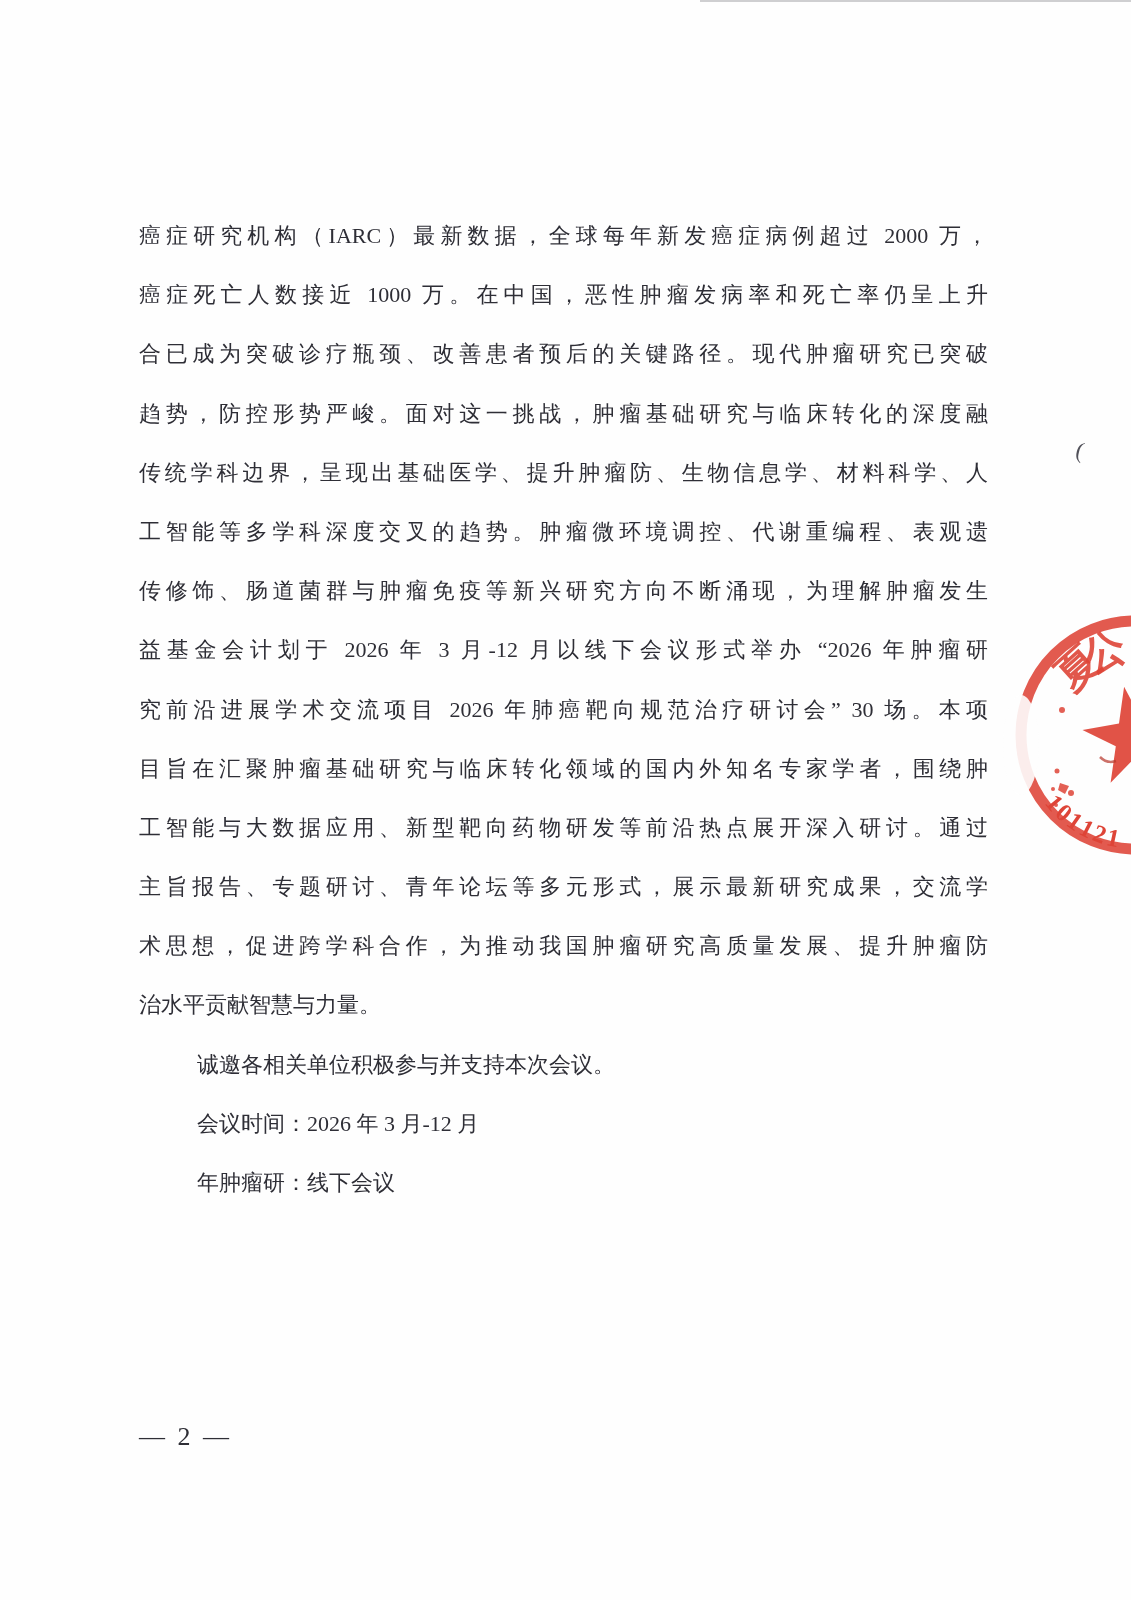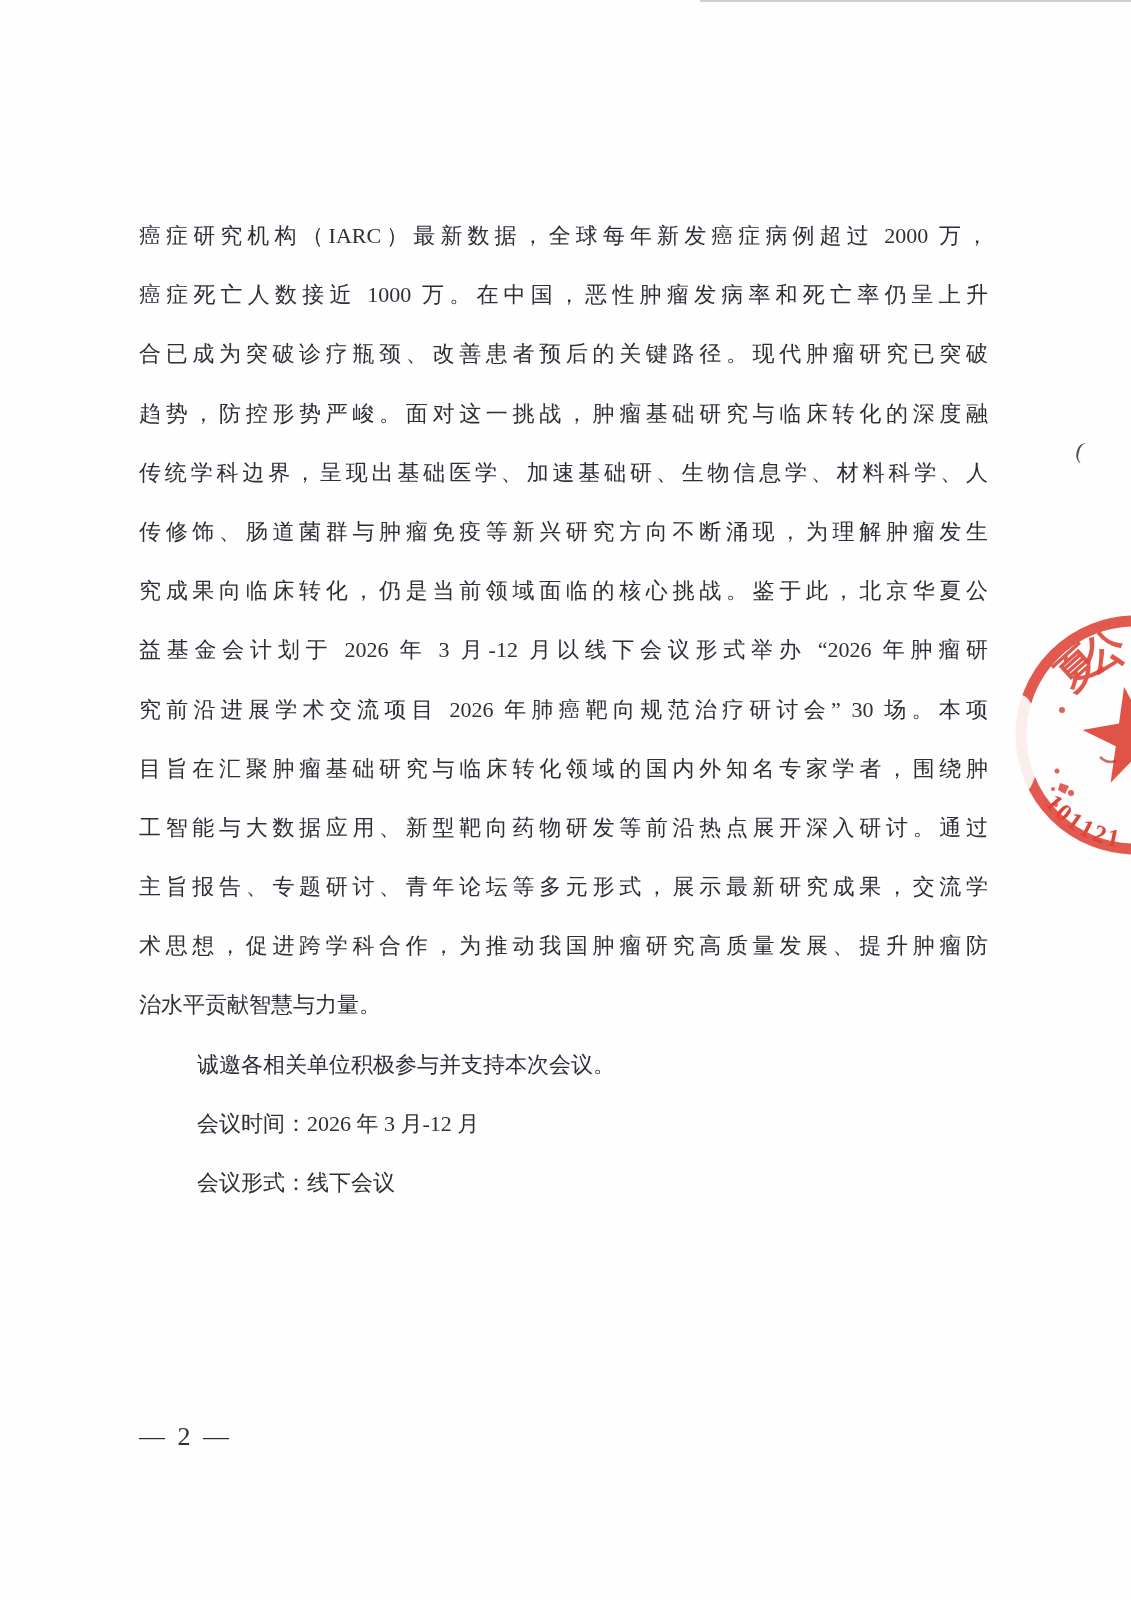--- a/index.html
+++ b/index.html
@@ -40,33 +40,33 @@
 
 <div class="page">
 
   <div class="edge-artifact"></div>
 
   <div class="body-text">
     <div class="line">癌症研究机构（IARC）最新数据，全球每年新发癌症病例超过 2000 万，</div>
     <div class="line">癌症死亡人数接近 1000 万。在中国，恶性肿瘤发病率和死亡率仍呈上升</div>
     <div class="line">合已成为突破诊疗瓶颈、改善患者预后的关键路径。现代肿瘤研究已突破</div>
     <div class="line">趋势，防控形势严峻。面对这一挑战，肿瘤基础研究与临床转化的深度融</div>
-    <div class="line">传统学科边界，呈现出基础医学、加速基础研、生物信息学、材料科学、人</div>
+    <div class="line">传统学科边界，呈现出基础医学、提升肿瘤防、生物信息学、材料科学、人</div>
+    <div class="line">工智能等多学科深度交叉的趋势。肿瘤微环境调控、代谢重编程、表观遗</div>
     <div class="line">传修饰、肠道菌群与肿瘤免疫等新兴研究方向不断涌现，为理解肿瘤发生</div>
-    <div class="line">究成果向临床转化，仍是当前领域面临的核心挑战。鉴于此，北京华夏公</div>
     <div class="line">益基金会计划于 2026 年 3 月-12 月以线下会议形式举办 “2026 年肿瘤研</div>
     <div class="line">究前沿进展学术交流项目 2026 年肺癌靶向规范治疗研讨会” 30 场。本项</div>
     <div class="line">目旨在汇聚肿瘤基础研究与临床转化领域的国内外知名专家学者，围绕肿</div>
     <div class="line">工智能与大数据应用、新型靶向药物研发等前沿热点展开深入研讨。通过</div>
     <div class="line">主旨报告、专题研讨、青年论坛等多元形式，展示最新研究成果，交流学</div>
     <div class="line">术思想，促进跨学科合作，为推动我国肿瘤研究高质量发展、提升肿瘤防</div>
     <div class="line noj">治水平贡献智慧与力量。</div>
     <div class="line noj indent">诚邀各相关单位积极参与并支持本次会议。</div>
     <div class="line noj indent">会议时间：2026 年 3 月-12 月</div>
-    <div class="line noj indent">会议形式：线下会议</div>
+    <div class="line noj indent">年肿瘤研：线下会议</div>
   </div>
 
   <div class="page-number">— 2 —</div>
 
   <span class="stray-gray-mark">(</span>
 
   <svg class="seal-svg" viewBox="0 0 1131 1600">
     <g opacity="0.93">
 
       <circle cx="1135" cy="735" r="114" fill="none" stroke-width="11" stroke-opacity="0.88" stroke="#dc3628"></circle>

